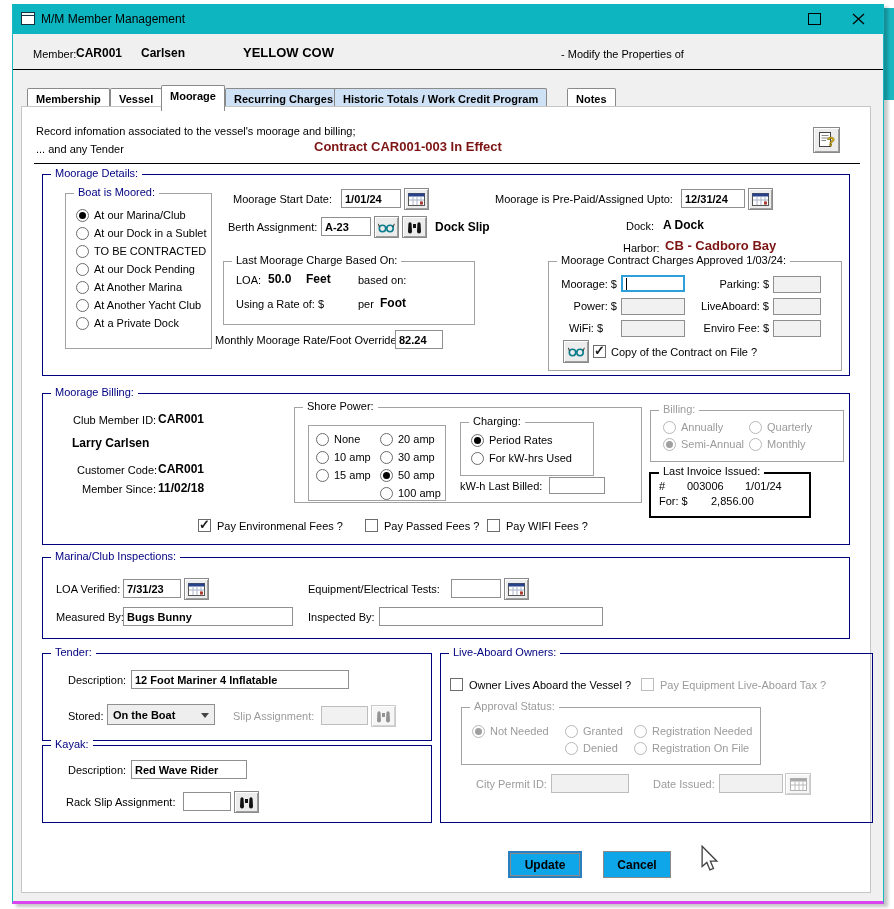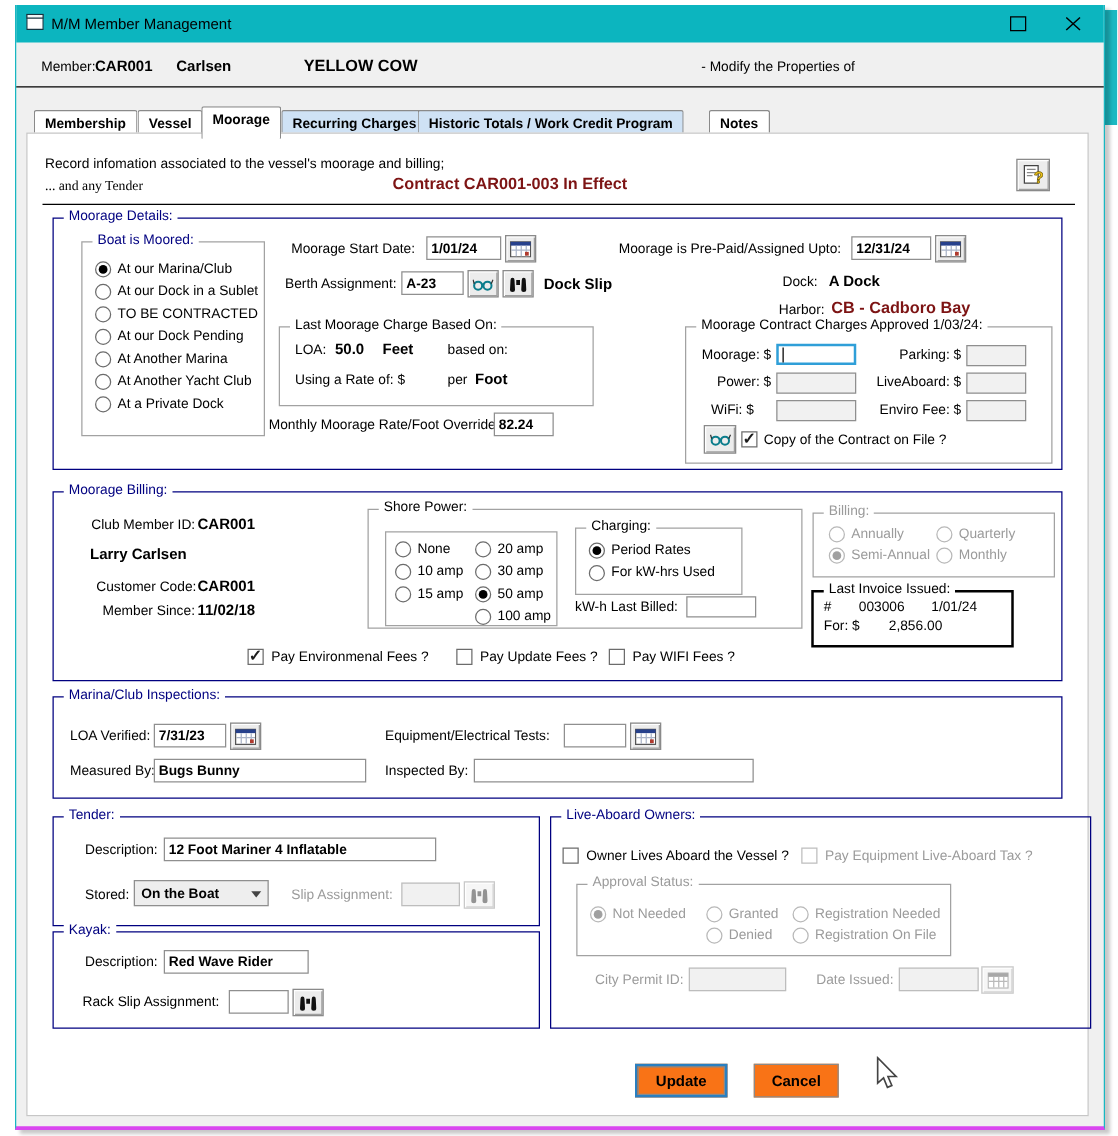--- a/index.html
+++ b/index.html
@@ -43,21 +43,21 @@
   .rad{width:13px;height:13px;border:1px solid #6c6c6c;border-radius:50%;background:#fff;position:absolute;box-sizing:border-box;}
   .rad.on::after{content:"";position:absolute;left:2px;top:2px;right:2px;bottom:2px;border-radius:50%;background:#000;}
   .rad.dis{border-color:#b8b8b8;}
   .rad.dis.on::after{background:#a0a0a0;}
   .cb{width:13px;height:13px;border:1px solid #6c6c6c;background:#fff;position:absolute;box-sizing:border-box;}
   .cb.on::after{content:"✓";position:absolute;left:0px;top:-3px;font-size:13px;font-weight:bold;color:#1c1c1c;}
   .cb.dis{border-color:#bdbdbd;}
   .select{position:absolute;background:#eeeeee;border:1px solid #8f8f8f;box-sizing:border-box;height:21px;
           display:flex;align-items:center;font-weight:bold;padding-left:5px;}
   .chev{position:absolute;right:5px;top:8px;width:0;height:0;border-left:4px solid transparent;border-right:4px solid transparent;border-top:5px solid #444;}
-  .pushbtn{position:absolute;background:#f97316;border:1px solid #8a8a8a;display:flex;align-items:center;justify-content:center;
+  .pushbtn{position:absolute;background:#0ea5e9;border:1px solid #8a8a8a;display:flex;align-items:center;justify-content:center;
            font-weight:bold;font-size:12px;box-sizing:border-box;}
   .pushbtn.default{border:2px solid #2a7fc0;box-shadow:0 0 0 1px #8a8a8a inset;}
 </style>
 </head>
 <body>
 
 <div class="stage">
 
   <div class="r" style="left:884px;top:8px;width:10px;height:92px;background:#1cb8c2;"></div>
 
@@ -92,21 +92,21 @@
     <div class="tab" style="left:14px;top:84px;"><span>Membership</span></div>
     <div class="tab" style="left:97px;top:84px;"><span>Vessel</span></div>
     <div class="tab active" style="left:148px;top:81px;"><span>Moorage</span></div>
     <div class="tab hl" style="left:212px;top:84px;"><span>Recurring Charges</span></div>
     <div class="tab hl" style="left:321px;top:84px;"><span>Historic Totals / Work Credit Program</span></div>
     <div class="tab" style="left:554px;top:84px;"><span>Notes</span></div>
 
     <div class="panel">
 
       <div class="t" style="left:14px;top:18px;">Record infomation associated to the vessel's moorage and billing;</div>
-      <div class="t" style="left:14px;top:36px;font-family:Liberation Serif, serif;">... and any Tender</div>
+      <div class="t" style="left:14px;top:36px;">... and any Tender</div>
       <div class="t b maroon" style="left:292px;top:33px;font-size:13px;">Contract CAR001-003 In Effect</div>
       <div class="btn3d" style="left:791px;top:20px;width:27px;height:26px;">
         <svg width="17" height="18" viewBox="0 0 17 18">
           <rect x="1.5" y="1.5" width="11" height="14" fill="#fff" stroke="#444"></rect>
           <line x1="3.5" y1="4.5" x2="10.5" y2="4.5" stroke="#888"></line>
           <line x1="3.5" y1="7" x2="10.5" y2="7" stroke="#888"></line>
           <line x1="3.5" y1="9.5" x2="8" y2="9.5" stroke="#888"></line>
           <text x="9" y="15" font-size="13" font-weight="bold" fill="#f0c419" stroke="#6d5a00" stroke-width="0.5" font-family="Liberation Sans, sans-serif">?</text>
         </svg>
       </div>
@@ -327,21 +327,21 @@
           <div class="t" style="left:8px;top:21px;">For:  $</div>
           <div class="t" style="left:60px;top:21px;">2,856.00</div>
         </div>
 
         <div class="r" style="left:155px;top:124px;width:160px;height:16px;">
             <span class="cb on" style="left:0;top:1px;"></span>
             <span class="t" style="left:19px;top:2px;">Pay Environmenal Fees ?</span>
           </div>
         <div class="r" style="left:322px;top:124px;width:130px;height:16px;">
             <span class="cb" style="left:0;top:1px;"></span>
-            <span class="t" style="left:19px;top:2px;">Pay Update Fees ?</span>
+            <span class="t" style="left:19px;top:2px;">Pay Passed Fees ?</span>
           </div>
         <div class="r" style="left:444px;top:124px;width:120px;height:16px;">
             <span class="cb" style="left:0;top:1px;"></span>
             <span class="t" style="left:19px;top:2px;">Pay WIFI Fees ?</span>
           </div>
       </div>
 
       <div class="grp" style="left:20px;top:450px;width:806px;height:80px;">
         <span class="gtitle">Marina/Club Inspections:</span>
         <div class="t" style="left:13px;top:25px;">LOA Verified:</div>

